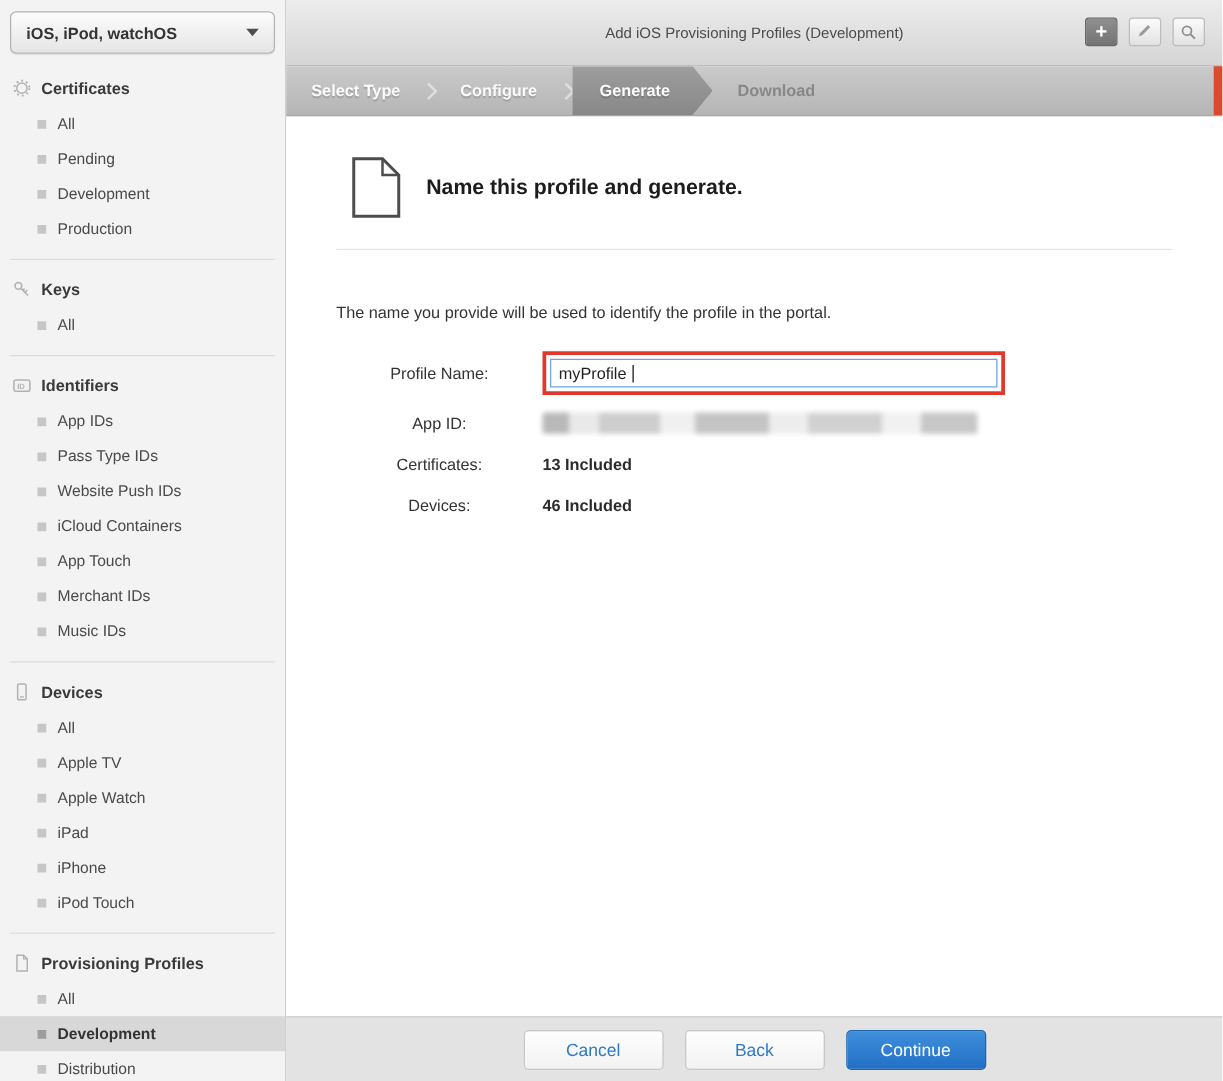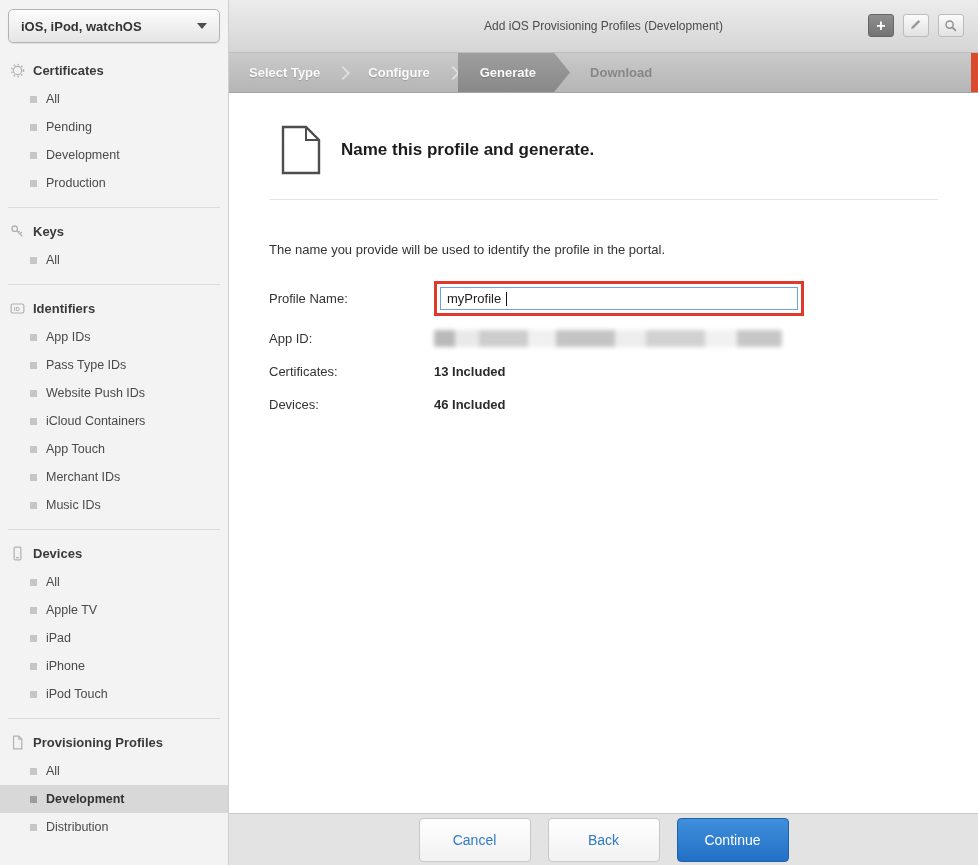--- a/index.html
+++ b/index.html
@@ -44,35 +44,35 @@
     transform:rotate(45deg); align-self:center; margin:0 0 0 -2px; flex:none; }
   .red-strip { position:absolute; right:0; top:0; width:7px; height:100%; background:#da4a2d; }
 
   
   .content { flex:1; background:#fff; padding:30px 40px 0 40px; overflow:hidden; }
   .content-header { display:flex; align-items:center; gap:20px; padding:2px 0 24px 12px; }
   .content-heading { font-size:17px; font-weight:bold; color:#1c1c1c; }
   .content-divider { border-bottom:1px solid #e6e6e6; }
   .description { font-size:13px; color:#333; margin:42px 0 24px 0; }
   .form-row { display:flex; align-items:center; margin-bottom:12px; min-height:21px; }
-  .form-label { width:165px; flex:none; text-align:left; font-size:13px; color:#333; }
+  .form-label { width:165px; flex:none; text-align:center; font-size:13px; color:#333; }
   .form-value { font-size:13px; font-weight:bold; color:#2b2b2b; }
   .red-annotation { border:3px solid #e0392b; padding:3px; display:inline-block; }
   .input-wrap { position:relative; display:inline-block; }
   .profile-input { width:358px; height:23px; border:1px solid #6ba3e0; font-size:13px; color:#1f1f1f;
     padding:2px 6px; outline:none; font-family:"Liberation Sans",sans-serif; }
   .caret-line { position:absolute; left:66px; top:5px; width:1px; height:14px; background:#111; }
   .redacted { width:348px; height:17px; border-radius:2px; filter:blur(2px);
     background:linear-gradient(90deg,#b9b9b9 0 6%,#e9e9e9 6% 13%,#cdcdcd 13% 27%,#f0f0f0 27% 35%,
       #c4c4c4 35% 52%,#ededed 52% 61%,#d1d1d1 61% 78%,#f1f1f1 78% 87%,#c7c7c7 87% 100%); }
 
   
   .footer { height:52px; flex:none; background:#e3e3e3; border-top:1px solid #cbcbcb;
     display:flex; align-items:center; justify-content:center; gap:17px; }
-  .btn { min-width:112px; height:44px; border-radius:4px; font-size:14px; display:flex; align-items:center;
+  .btn { min-width:112px; height:32px; border-radius:4px; font-size:14px; display:flex; align-items:center;
     justify-content:center; cursor:pointer; padding:0 18px; }
   .btn.secondary { background:linear-gradient(#fefefe,#f2f2f2); border:1px solid #c8c8c8; color:#2d7ac7; }
   .btn.primary { background:linear-gradient(#3f8fdb,#2270c6); border:1px solid #1f63ab; color:#fff; }
 
   svg { display:block; }
 </style>
 </head>
 <body>
 
 <div class="app">
@@ -172,20 +172,24 @@
         </svg>
         <span>Devices</span>
       </div>
       <div class="item">
           <span class="bullet"></span>
           <span>All</span>
         </div>
       <div class="item">
           <span class="bullet"></span>
           <span>Apple TV</span>
+        </div>
+      <div class="item">
+          <span class="bullet"></span>
+          <span>Apple Watch</span>
         </div>
       <div class="item">
           <span class="bullet"></span>
           <span>iPad</span>
         </div>
       <div class="item">
           <span class="bullet"></span>
           <span>iPhone</span>
         </div>
       <div class="item">

